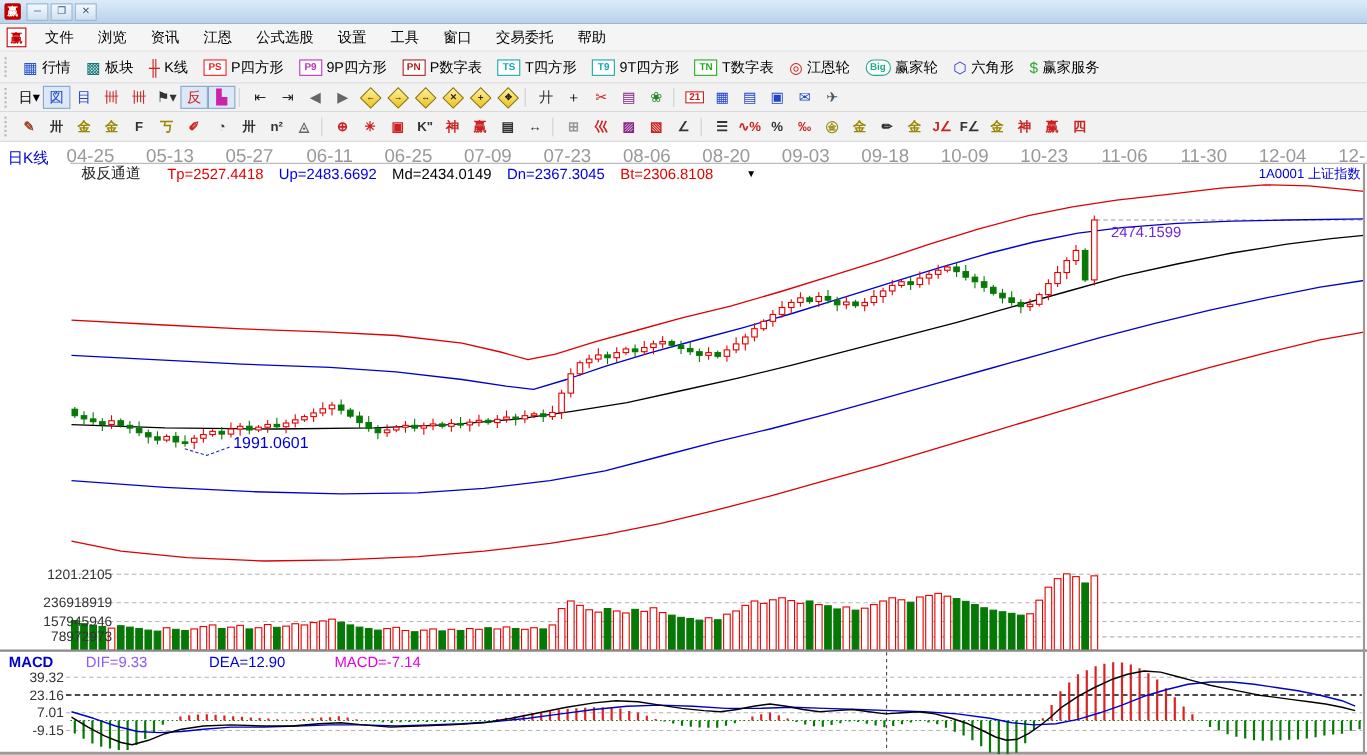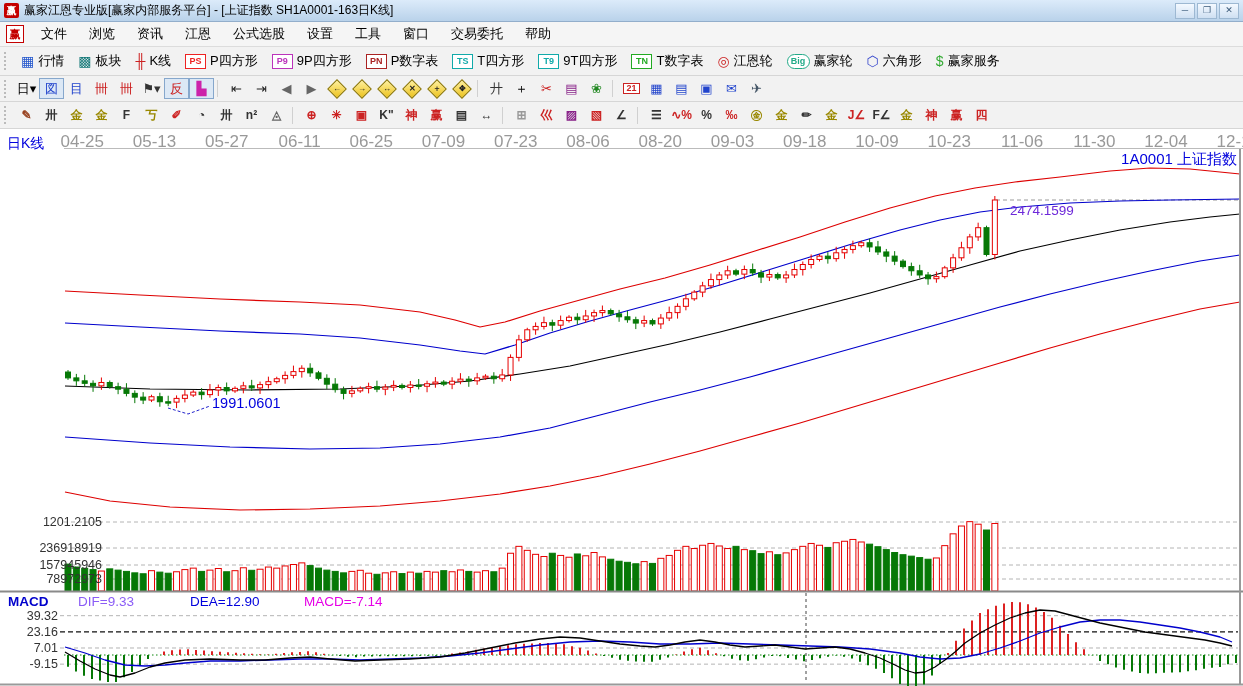--- a/index.html
+++ b/index.html
@@ -52,21 +52,21 @@
   .chartarea{position:absolute;top:129px;left:0;right:0;bottom:0;background:#fff;}
   #chartsvg{position:absolute;left:0;top:0;}
   .klabel{position:absolute;left:7px;top:6px;color:#0000dd;font-size:14px;}
   .daterow{position:absolute;left:56px;top:3px;width:1204px;display:flex;justify-content:space-between;}
   .daterow .d{width:48px;text-align:right;color:#999;font-size:17px;}
   .indrow{position:absolute;left:74px;top:20px;display:flex;align-items:center;font-size:13.5px;white-space:nowrap;}
   .iname{color:#222;margin-right:24px;}
   .iv{margin-right:14px;}
   .tp,.bt{color:#e60000;} .upv,.dnv{color:#0000e6;} .mdv{color:#000;}
   .idd{color:#000;font-size:9px;margin-left:16px;}
-  .symlabel{position:absolute;right:6px;top:21px;color:#0000dd;font-size:15px;}
+  .symlabel{position:absolute;right:6px;top:21px;color:#0000dd;font-size:12px;}
   .lastprice{position:absolute;left:1010px;top:74px;color:#6d28d9;font-size:13.5px;}
   .lowlabel{position:absolute;left:212px;top:266px;color:#0000dd;font-size:14.5px;}
   .volaxis{position:absolute;left:8px;top:0;width:94px;height:100%;}
   .volaxis .va{position:absolute;right:0;font-size:12.5px;color:#333;}
   .volaxis .va:nth-of-type(1){top:386px;}
   .volaxis .va:nth-of-type(2){top:412px;}
   .volaxis .va:nth-of-type(3){top:429px;}
   .volaxis .va:nth-of-type(4){top:443px;}
   .macdhead{position:absolute;left:8px;top:465px;height:16px;font-size:13.5px;}
   .macdhead span{position:absolute;white-space:nowrap;}
@@ -81,21 +81,20 @@
   .macdaxis .ma:nth-of-type(3){top:512px;}
   .macdaxis .ma:nth-of-type(4){top:528px;}
 </style>
 </head>
 <body>
 
 <div id="app">
 
   <div class="titlebar">
     <span class="applogo">赢</span>
-    <span class="apptitle">赢家江恩专业版[赢家内部服务平台] - [上证指数 SH1A0001-163日K线]</span>
     <span class="winbtns">
 
     <button class="winbtn"><span>─</span></button>
         <button class="winbtn"><span>❐</span></button>
         <button class="winbtn"><span>✕</span></button>
       </span>
   </div>
 
   <div class="menubar">
     <span class="menulogo">赢</span>
@@ -1091,20 +1090,29 @@
         <span class="d">09-03</span>
         <span class="d">09-18</span>
         <span class="d">10-09</span>
         <span class="d">10-23</span>
         <span class="d">11-06</span>
         <span class="d">11-30</span>
         <span class="d">12-04</span>
         <span class="d">12-18</span>
       </div>
 
+    <div class="indrow">
+      <span class="iname">极反通道</span>
+      <span class="iv tp">Tp=2527.4418</span>
+      <span class="iv upv">Up=2483.6692</span>
+      <span class="iv mdv">Md=2434.0149</span>
+      <span class="iv dnv">Dn=2367.3045</span>
+      <span class="iv bt">Bt=2306.8108</span>
+      <span class="idd">▼</span>
+    </div>
 
     <div class="symlabel">1A0001  上证指数</div>
     <div class="lastprice">2474.1599</div>
     <div class="lowlabel">1991.0601</div>
 
     <div class="volaxis">
 
     <span class="va">1201.2105</span>
         <span class="va">236918919</span>
         <span class="va">157945946</span>

